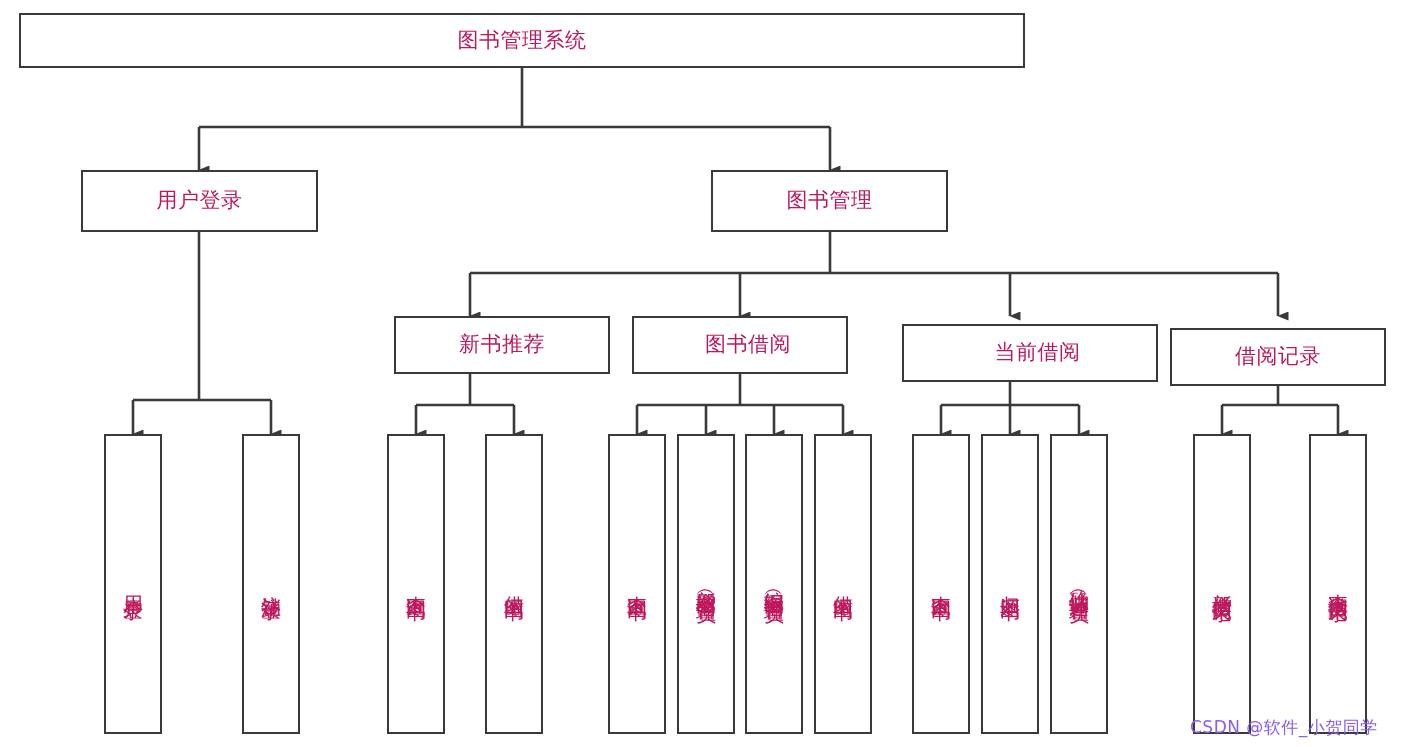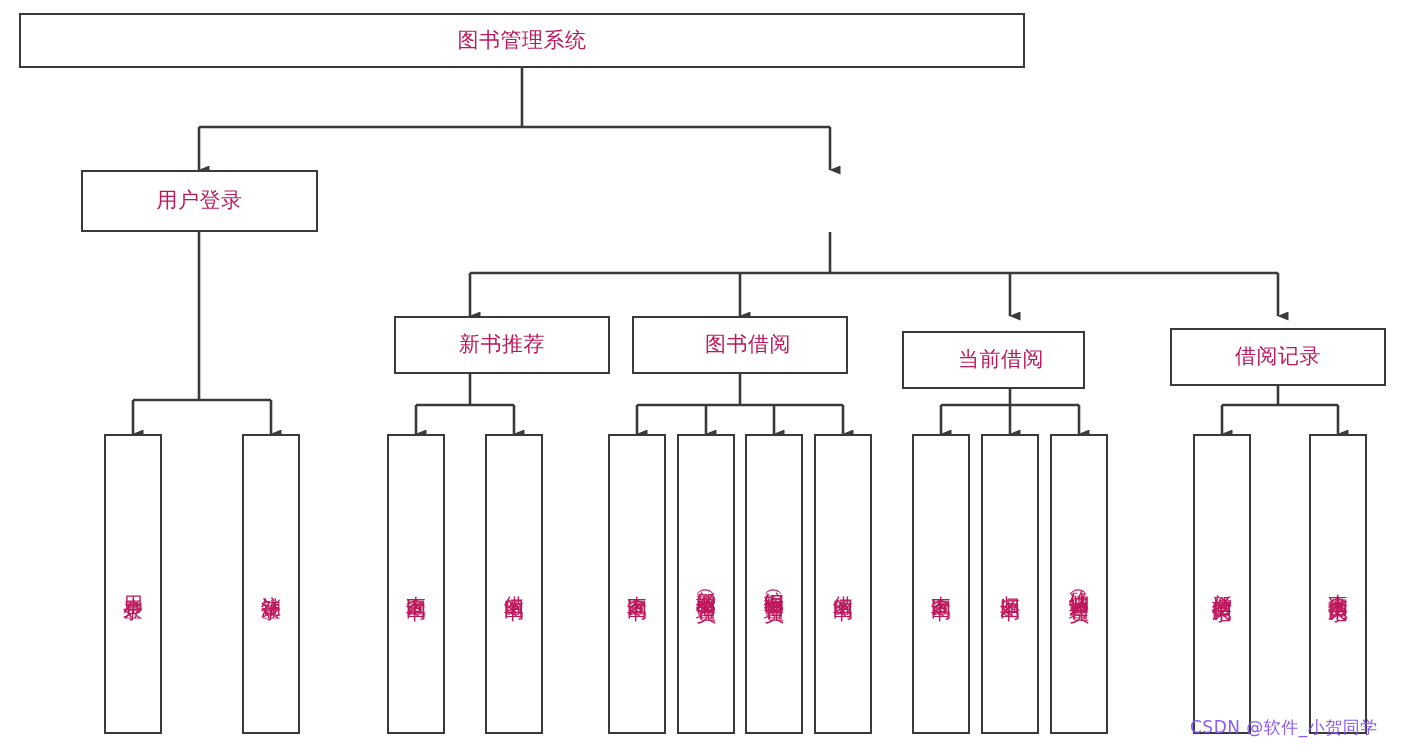--- a/index.html
+++ b/index.html
@@ -131,30 +131,33 @@
   </svg>
 
   <div class="node root horiz" style="left:19px; top:13px; width:1006px; height:55px;">
     <span class="node-label">图书管理系统</span>
   </div>
 
   <div class="node horiz" style="left:81px; top:170px; width:237px; height:62px;">
     <span class="node-label">用户登录</span>
   </div>
 
+  <div class="node horiz" style="left:711px; top:170px; width:237px; height:62px;">
+    <span class="node-label">图书管理</span>
+  </div>
 
   <div class="node horiz" style="left:362px; top:316px; width:216px; height:58px;margin-left:32px;">
     <span class="node-label">新书推荐</span>
   </div>
 
   <div class="node horiz" style="left:632px; top:316px; width:216px; height:58px;padding-left:16px;">
     <span class="node-label">图书借阅</span>
   </div>
 
-  <div class="node horiz" style="left:902px; top:331px; width:183px; height:58px;padding-left:15px;">
+  <div class="node horiz" style="left:902px; top:324px; width:256px; height:58px;padding-left:15px;">
     <span class="node-label">当前借阅</span>
   </div>
 
   <div class="node horiz" style="left:1170px; top:328px; width:216px; height:58px;">
     <span class="node-label">借阅记录</span>
   </div>
 
   <div class="node leaf" style="left:104px; top:434px; width:58px; height:300px;">
     <span class="node-label">用户登录</span>
   </div>

